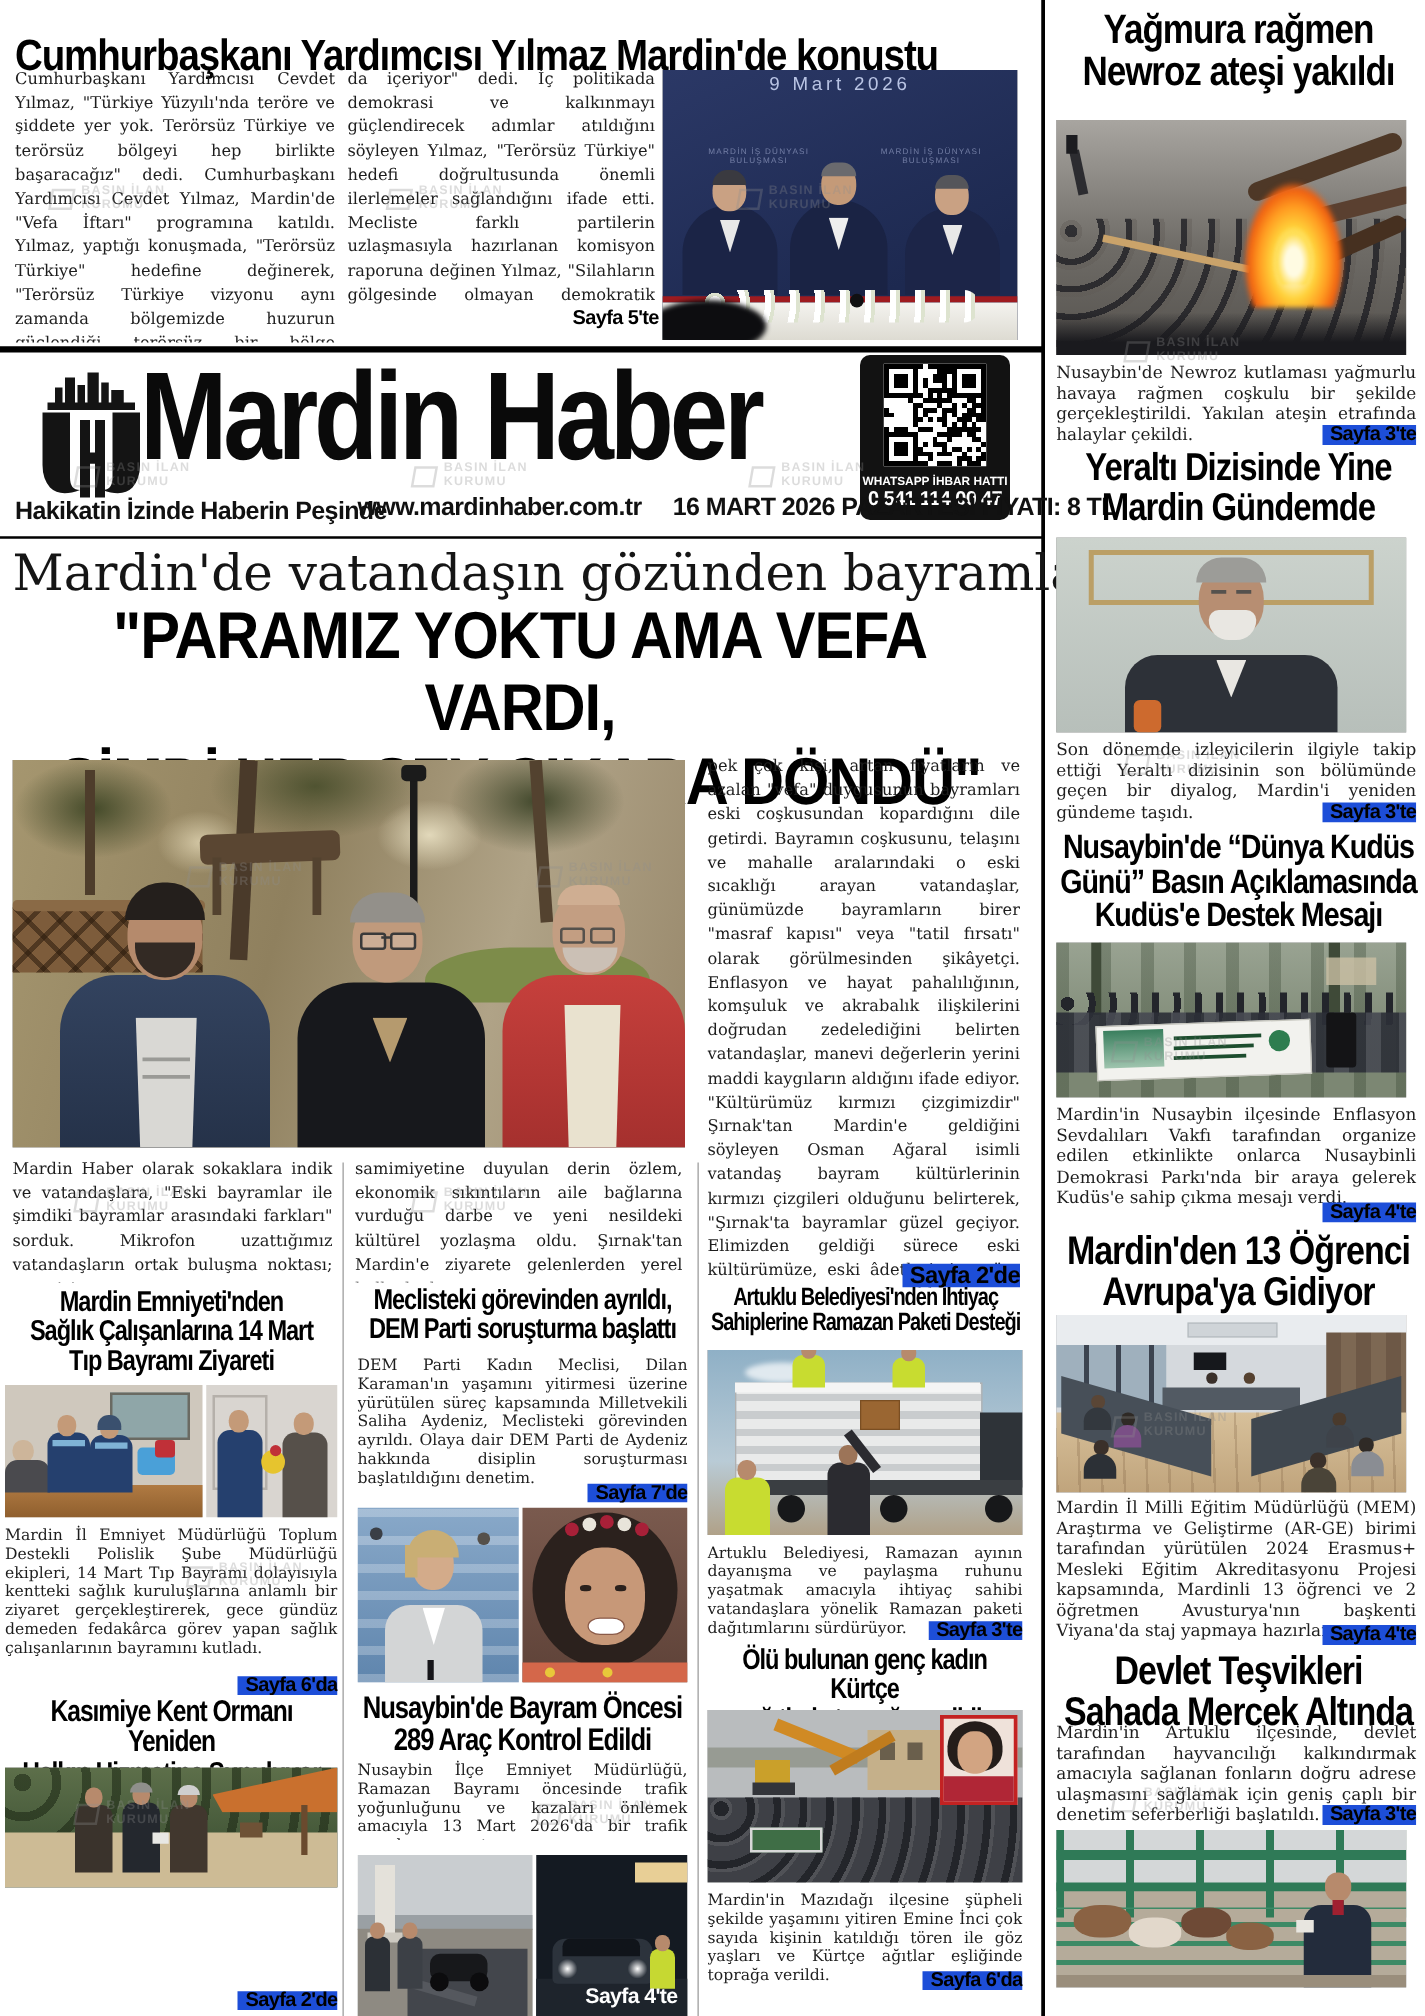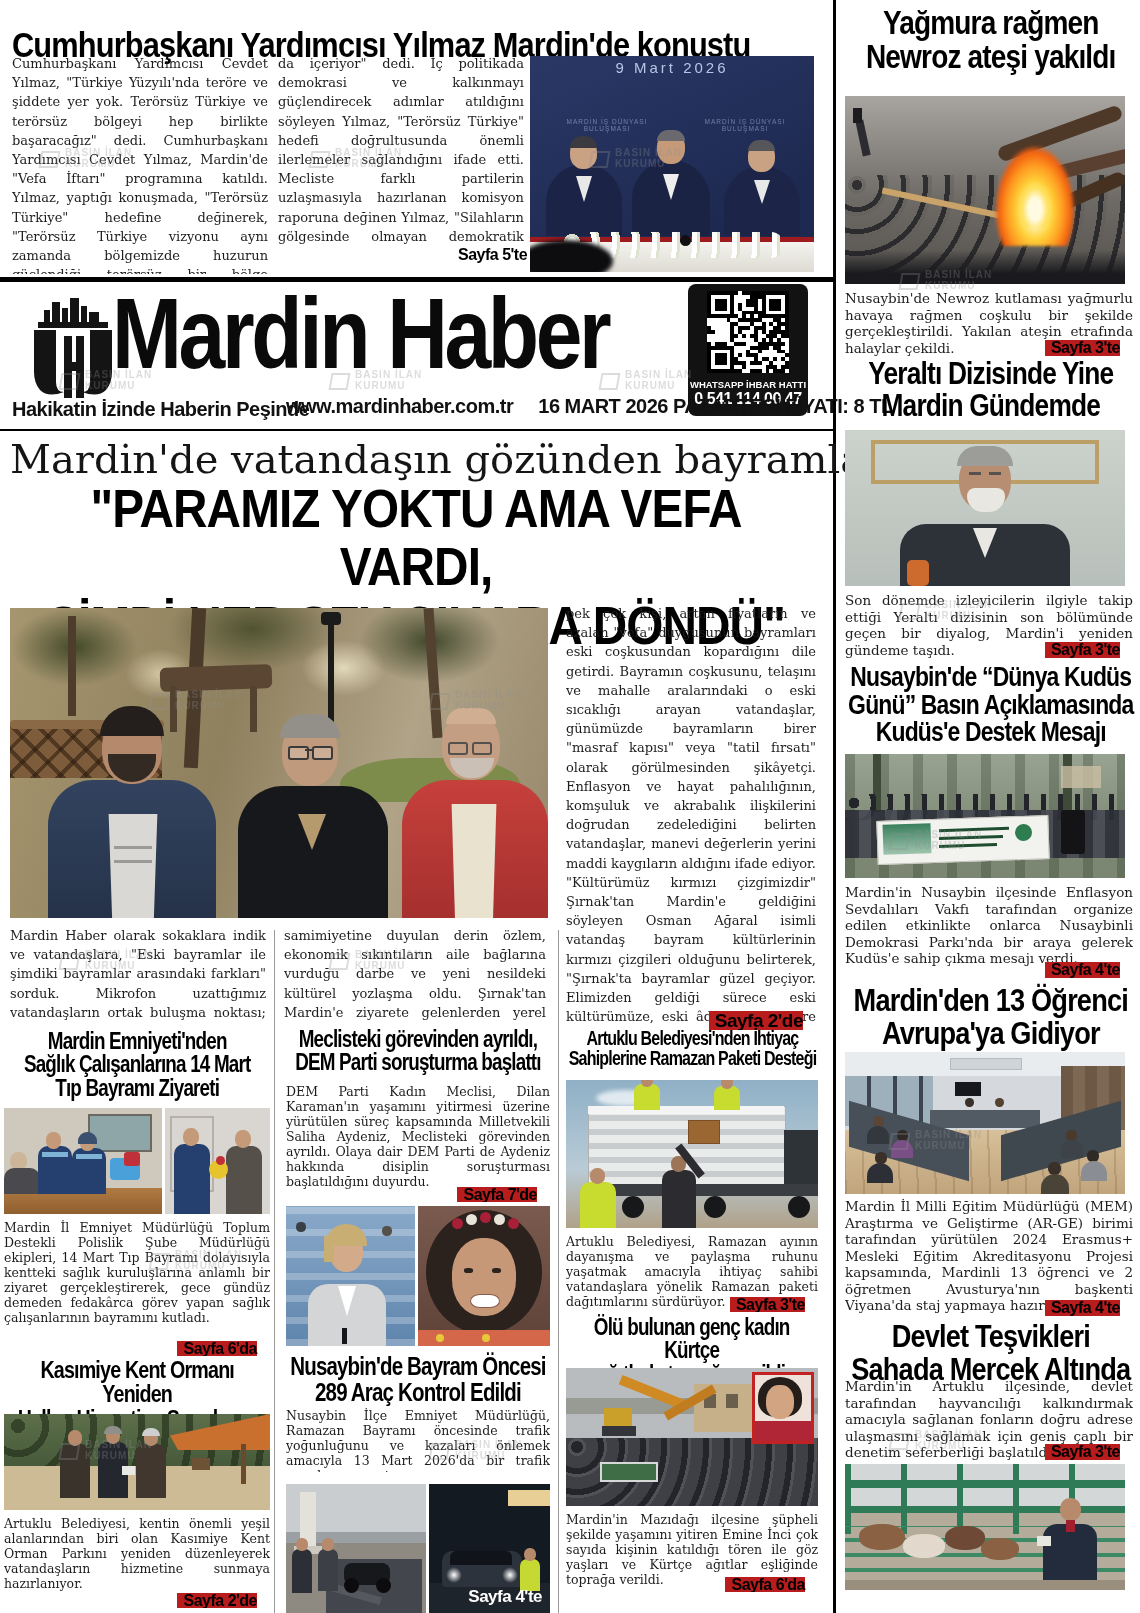--- a/index.html
+++ b/index.html
@@ -11,21 +11,21 @@
   .hl{font-weight:bold;color:#000;letter-spacing:-1px;line-height:1.02}
   .cond{transform-origin:left top}
   .condc{transform-origin:center top}
   .hl span{display:block;text-align:center}
   .bs{font-family:"DejaVu Serif","Liberation Serif",serif;color:#1d1d1d;text-align:justify;overflow:hidden}
   .bs-lg{font-size:13px;line-height:19.2px}
   .bs-md{font-size:13.5px;line-height:16.5px}
   .bs-sm{font-size:12.5px;line-height:15px}
   .ref{font-family:"Liberation Sans",sans-serif;font-weight:bold;color:#000;
        font-size:16px;letter-spacing:-0.5px;white-space:nowrap}
-  .refbr{position:absolute;right:13px;bottom:0;background:#b91c1c;padding-left:6px}
+  .refbr{position:absolute;right:0;bottom:0;background:#1d4ed8;padding-left:6px}
   .capwrap{position:absolute}
   .wm{position:absolute;display:flex;gap:6px;align-items:center;opacity:.3;color:#8f8f8f;
       pointer-events:none;z-index:40;font-weight:bold;font-size:10px;line-height:1.05;letter-spacing:1px}
   .wm .cube{width:15px;height:13px;border:2px solid #8f8f8f;transform:skewX(-10deg);margin-top:2px}
   .wm .tx span{display:block}
   .rail-hl{position:absolute;left:0;width:100%;text-align:center}
   .head{position:absolute;border-radius:46%;background:#c29a7e}
   .torso{position:absolute;border-radius:45px 45px 0 0}
 </style>
 </head>
@@ -624,32 +624,31 @@
       <i class="torso" style="left:94px;top:28px;width:30px;height:56px;background:#24282e;border-radius:9px 9px 0 0"></i>
       <i class="head" style="left:102px;top:14px;width:14px;height:16px;background:#b78a6c"></i>
       <i style="left:100px;top:12px;width:18px;height:8px;background:#8f8f8b;border-radius:8px 8px 0 0"></i>
       <i class="torso" style="left:132px;top:30px;width:30px;height:54px;background:#41372e;border-radius:9px 9px 0 0"></i>
       <i class="head" style="left:140px;top:16px;width:14px;height:16px;background:#b78a6c"></i>
       <i style="left:138px;top:14px;width:18px;height:8px;background:#cfcfcf;border-radius:8px 8px 0 0"></i>
       <i style="left:118px;top:52px;width:13px;height:9px;background:#e8e8e4"></i>
       <i style="right:60px;top:44px;width:18px;height:12px;background:#6e5236"></i>
     </div>
     <div class="capwrap bs bs-sm" style="left:0;top:486px;width:266px;height:92px">
-      <span>Artuklu Belediyesi, kentin önemli yeşil alanlarından biri olan Kasımiye Kent Orman Parkını yeniden düzenleyerek vatandaşların hizmetine sunmaya hazırlanıyor.</span>
       <span class="ref refbr">Sayfa 2'de</span>
     </div>
   </section>
 
   <section class="a" style="left:286px;top:1028px;width:264px;height:585px">
     <div class="rail-hl hl" style="top:0;font-size:23px;transform:scaleX(.82);transform-origin:center top;width:calc(100%/.82);left:calc((100% - 100%/.82)/2)">
       <span>Meclisteki görevinden ayrıldı,</span>
         <span>DEM Parti soruşturma başlattı</span>
     </div>
     <div class="capwrap bs bs-sm" style="left:0;top:56px;width:264px;height:118px">
-      <span>DEM Parti Kadın Meclisi, Dilan Karaman'ın yaşamını yitirmesi üzerine yürütülen süreç kapsamında Milletvekili Saliha Aydeniz, Meclisteki görevinden ayrıldı. Olaya dair DEM Parti de Aydeniz hakkında disiplin soruşturması başlatıldığını duyurdu.</span>
+      <span>DEM Parti Kadın Meclisi, Dilan Karaman'ın yaşamını yitirmesi üzerine yürütülen süreç kapsamında Milletvekili Saliha Aydeniz, Meclisteki görevinden ayrıldı. Olaya dair DEM Parti de Aydeniz hakkında disiplin soruşturması başlatıldığını denetim.</span>
       <span class="ref refbr">Sayfa 7'de</span>
     </div>
     <div class="ph" style="left:0;top:178px;width:264px;height:140px;background:#fff">
       <i style="left:0;top:0;width:129px;height:140px;background:linear-gradient(#89a9c9,#5f85ad)"></i>
       <i style="left:0;top:0;width:129px;height:140px;background:repeating-linear-gradient(0deg,rgba(255,255,255,.25) 0 7px,rgba(0,0,0,0) 7px 22px)"></i>
       <i class="head" style="left:10px;top:16px;width:10px;height:10px;background:#3a3f46"></i>
       <i class="head" style="left:96px;top:20px;width:10px;height:10px;background:#55504a"></i>
       <i class="torso" style="left:22px;bottom:0;width:78px;height:62px;background:#d3d5d6;border-radius:20px 20px 0 0"></i>
       <i style="left:52px;bottom:30px;width:18px;height:30px;background:#fff;clip-path:polygon(0 0,100% 0,50% 100%)"></i>
       <i class="head" style="left:44px;top:26px;width:33px;height:40px;background:#d3ab8a"></i>

